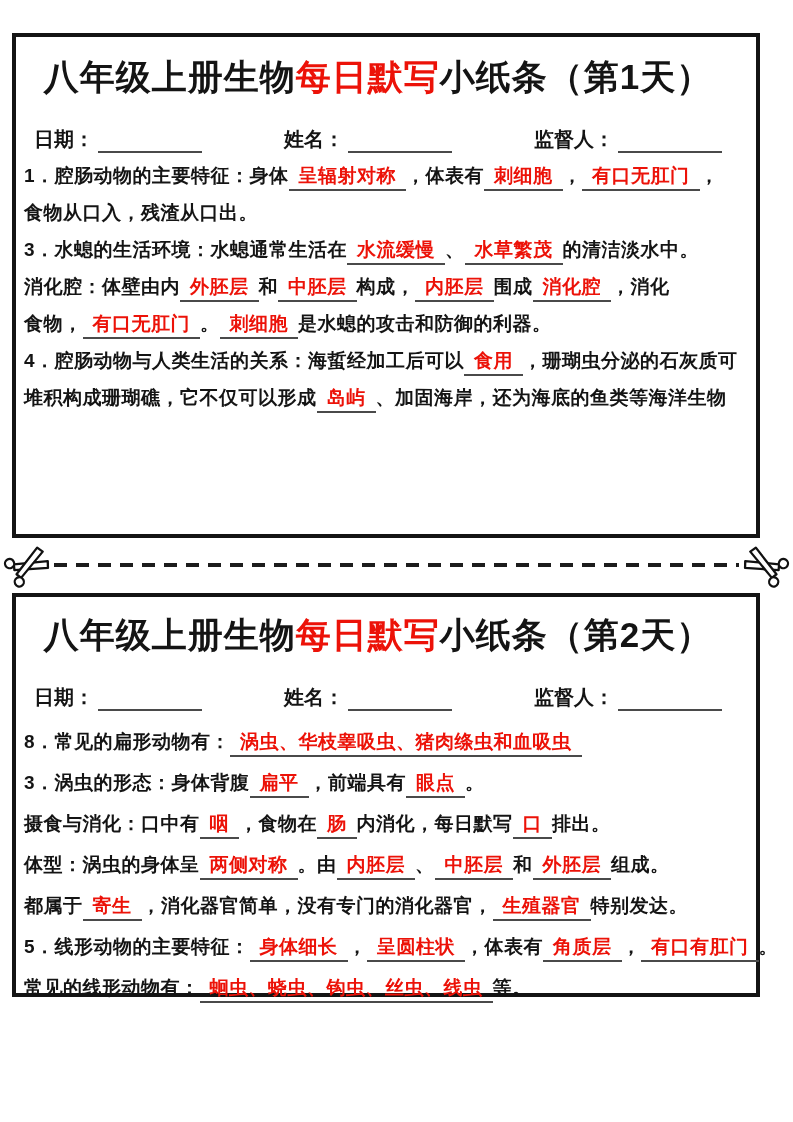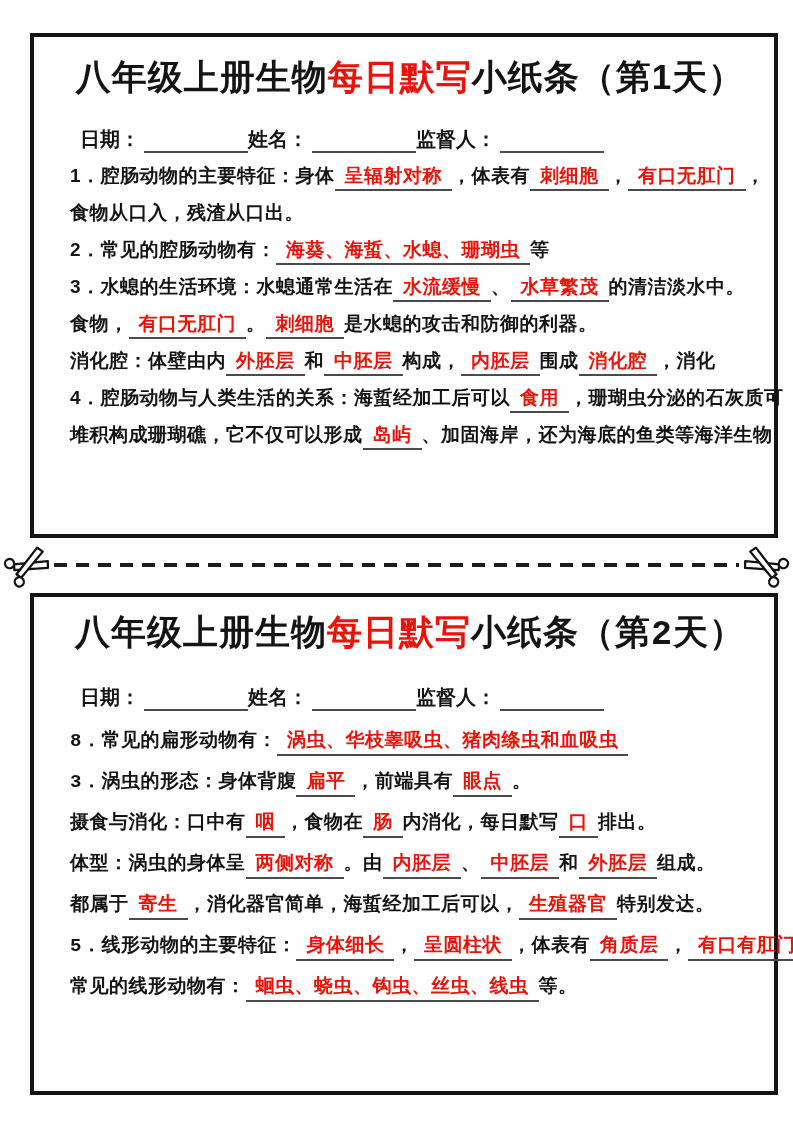--- a/index.html
+++ b/index.html
@@ -3,32 +3,32 @@
 <meta charset="utf-8">
 <style>
   html,body{margin:0;padding:0;}
   body{
     width:793px;height:1122px;background:#ffffff;
     font-family:"Liberation Sans",sans-serif;
     color:#141414;position:relative;overflow:hidden;
   }
   .sheet{position:relative;width:793px;height:1122px;}
   .box{
-    position:absolute;left:30px;width:748px;box-sizing:border-box;
-    border:4px solid #141414;background:#ffffff;padding:12px 24px 0 36px;
+    position:absolute;left:12px;width:748px;box-sizing:border-box;
+    border:4px solid #141414;background:#ffffff;padding:12px 24px 0 8px;
   }
   #box1{top:33px;height:505px;padding-top:12px;}
-  #box2{top:593px;height:502px;padding-top:10px;font-family:Liberation Mono, monospace;}
+  #box2{top:593px;height:404px;padding-top:10px;}
   .title{
     margin:0;text-align:center;font-size:35px;line-height:56px;
     font-weight:800;letter-spacing:1px;white-space:nowrap;
   }
   .title .red{color:#ec1208;}
   .meta{
-    display:flex;align-items:flex-end;
+    display:flex;justify-content:space-between;align-items:flex-end;
     height:40px;margin:8px 10px 0 10px;font-size:20px;font-weight:700;
   }
   .meta-item{display:flex;align-items:flex-end;}
   .meta-line{
     display:inline-block;width:104px;height:18px;
     border-bottom:2px solid #4a4a4a;margin-left:4px;
   }
   .lines{margin-top:4px;}
   #box2 .lines{margin-top:10px;}
   .line{font-size:19px;font-weight:700;white-space:nowrap;letter-spacing:0.5px;}
@@ -68,24 +68,23 @@
         <span class="meta-line"></span>
       </div>
       <div class="meta-item">
         <span>监督人：</span>
         <span class="meta-line"></span>
       </div>
     </div>
     <div class="lines">
         <div class="line"><span class="txt">1．腔肠动物的主要特征：身体</span><span class="blank">呈辐射对称</span><span class="txt">，体表有</span><span class="blank">刺细胞</span><span class="txt">，</span><span class="blank">有口无肛门</span><span class="txt">，</span></div>
         <div class="line"><span class="txt">食物从口入，残渣从口出。</span></div>
-        <div class="line"><span class="txt">2．常见的腔肠动物有：</span><span class="blank">海葵、海蜇、水螅、珊瑚虫</span><span class="txt">等</span></div>
         <div class="line"><span class="txt">3．水螅的生活环境：水螅通常生活在</span><span class="blank">水流缓慢</span><span class="txt">、</span><span class="blank">水草繁茂</span><span class="txt">的清洁淡水中。</span></div>
+        <div class="line"><span class="txt">消化腔：体壁由内</span><span class="blank">外胚层</span><span class="txt">和</span><span class="blank">中胚层</span><span class="txt">构成，</span><span class="blank">内胚层</span><span class="txt">围成</span><span class="blank">消化腔</span><span class="txt">，消化</span></div>
         <div class="line"><span class="txt">食物，</span><span class="blank">有口无肛门</span><span class="txt">。</span><span class="blank">刺细胞</span><span class="txt">是水螅的攻击和防御的利器。</span></div>
-        <div class="line"><span class="txt">消化腔：体壁由内</span><span class="blank">外胚层</span><span class="txt">和</span><span class="blank">中胚层</span><span class="txt">构成，</span><span class="blank">内胚层</span><span class="txt">围成</span><span class="blank">消化腔</span><span class="txt">，消化</span></div>
         <div class="line"><span class="txt">4．腔肠动物与人类生活的关系：海蜇经加工后可以</span><span class="blank">食用</span><span class="txt">，珊瑚虫分泌的石灰质可</span></div>
         <div class="line"><span class="txt">堆积构成珊瑚礁，它不仅可以形成</span><span class="blank">岛屿</span><span class="txt">、加固海岸，还为海底的鱼类等海洋生物</span></div>
       </div>
   </section>
 
   <div class="cutline">
     <svg class="scissors left" viewBox="0 0 60 44">
       <g stroke="#111" stroke-width="3" fill="#ffffff" stroke-linejoin="round">
         <path d="M13 12 L54 29 L50 37 L10 19 Z"></path>
         <path d="M13 32 L54 15 L50 7 L10 25 Z"></path>
@@ -118,19 +117,19 @@
       <div class="meta-item">
         <span>监督人：</span>
         <span class="meta-line"></span>
       </div>
     </div>
     <div class="lines">
         <div class="line"><span class="txt">8．常见的扁形动物有：</span><span class="blank">涡虫、华枝睾吸虫、猪肉绦虫和血吸虫</span></div>
         <div class="line"><span class="txt">3．涡虫的形态：身体背腹</span><span class="blank">扁平</span><span class="txt">，前端具有</span><span class="blank">眼点</span><span class="txt">。</span></div>
         <div class="line"><span class="txt">摄食与消化：口中有</span><span class="blank">咽</span><span class="txt">，食物在</span><span class="blank">肠</span><span class="txt">内消化，每日默写</span><span class="blank">口</span><span class="txt">排出。</span></div>
         <div class="line"><span class="txt">体型：涡虫的身体呈</span><span class="blank">两侧对称</span><span class="txt">。由</span><span class="blank">内胚层</span><span class="txt">、</span><span class="blank">中胚层</span><span class="txt">和</span><span class="blank">外胚层</span><span class="txt">组成。</span></div>
-        <div class="line"><span class="txt">都属于</span><span class="blank">寄生</span><span class="txt">，消化器官简单，海蜇经加工后可以，</span><span class="blank">生殖器官</span><span class="txt">特别发达。</span></div>
+        <div class="line"><span class="txt">都属于</span><span class="blank">寄生</span><span class="txt">，消化器官简单，没有专门的消化器官，</span><span class="blank">生殖器官</span><span class="txt">特别发达。</span></div>
         <div class="line"><span class="txt">5．线形动物的主要特征：</span><span class="blank">身体细长</span><span class="txt">，</span><span class="blank">呈圆柱状</span><span class="txt">，体表有</span><span class="blank">角质层</span><span class="txt">，</span><span class="blank">有口有肛门</span><span class="txt">。</span></div>
         <div class="line"><span class="txt">常见的线形动物有：</span><span class="blank">蛔虫、蛲虫、钩虫、丝虫、线虫</span><span class="txt">等。</span></div>
       </div>
   </section>
 
 </div>
 
 </body></html>

